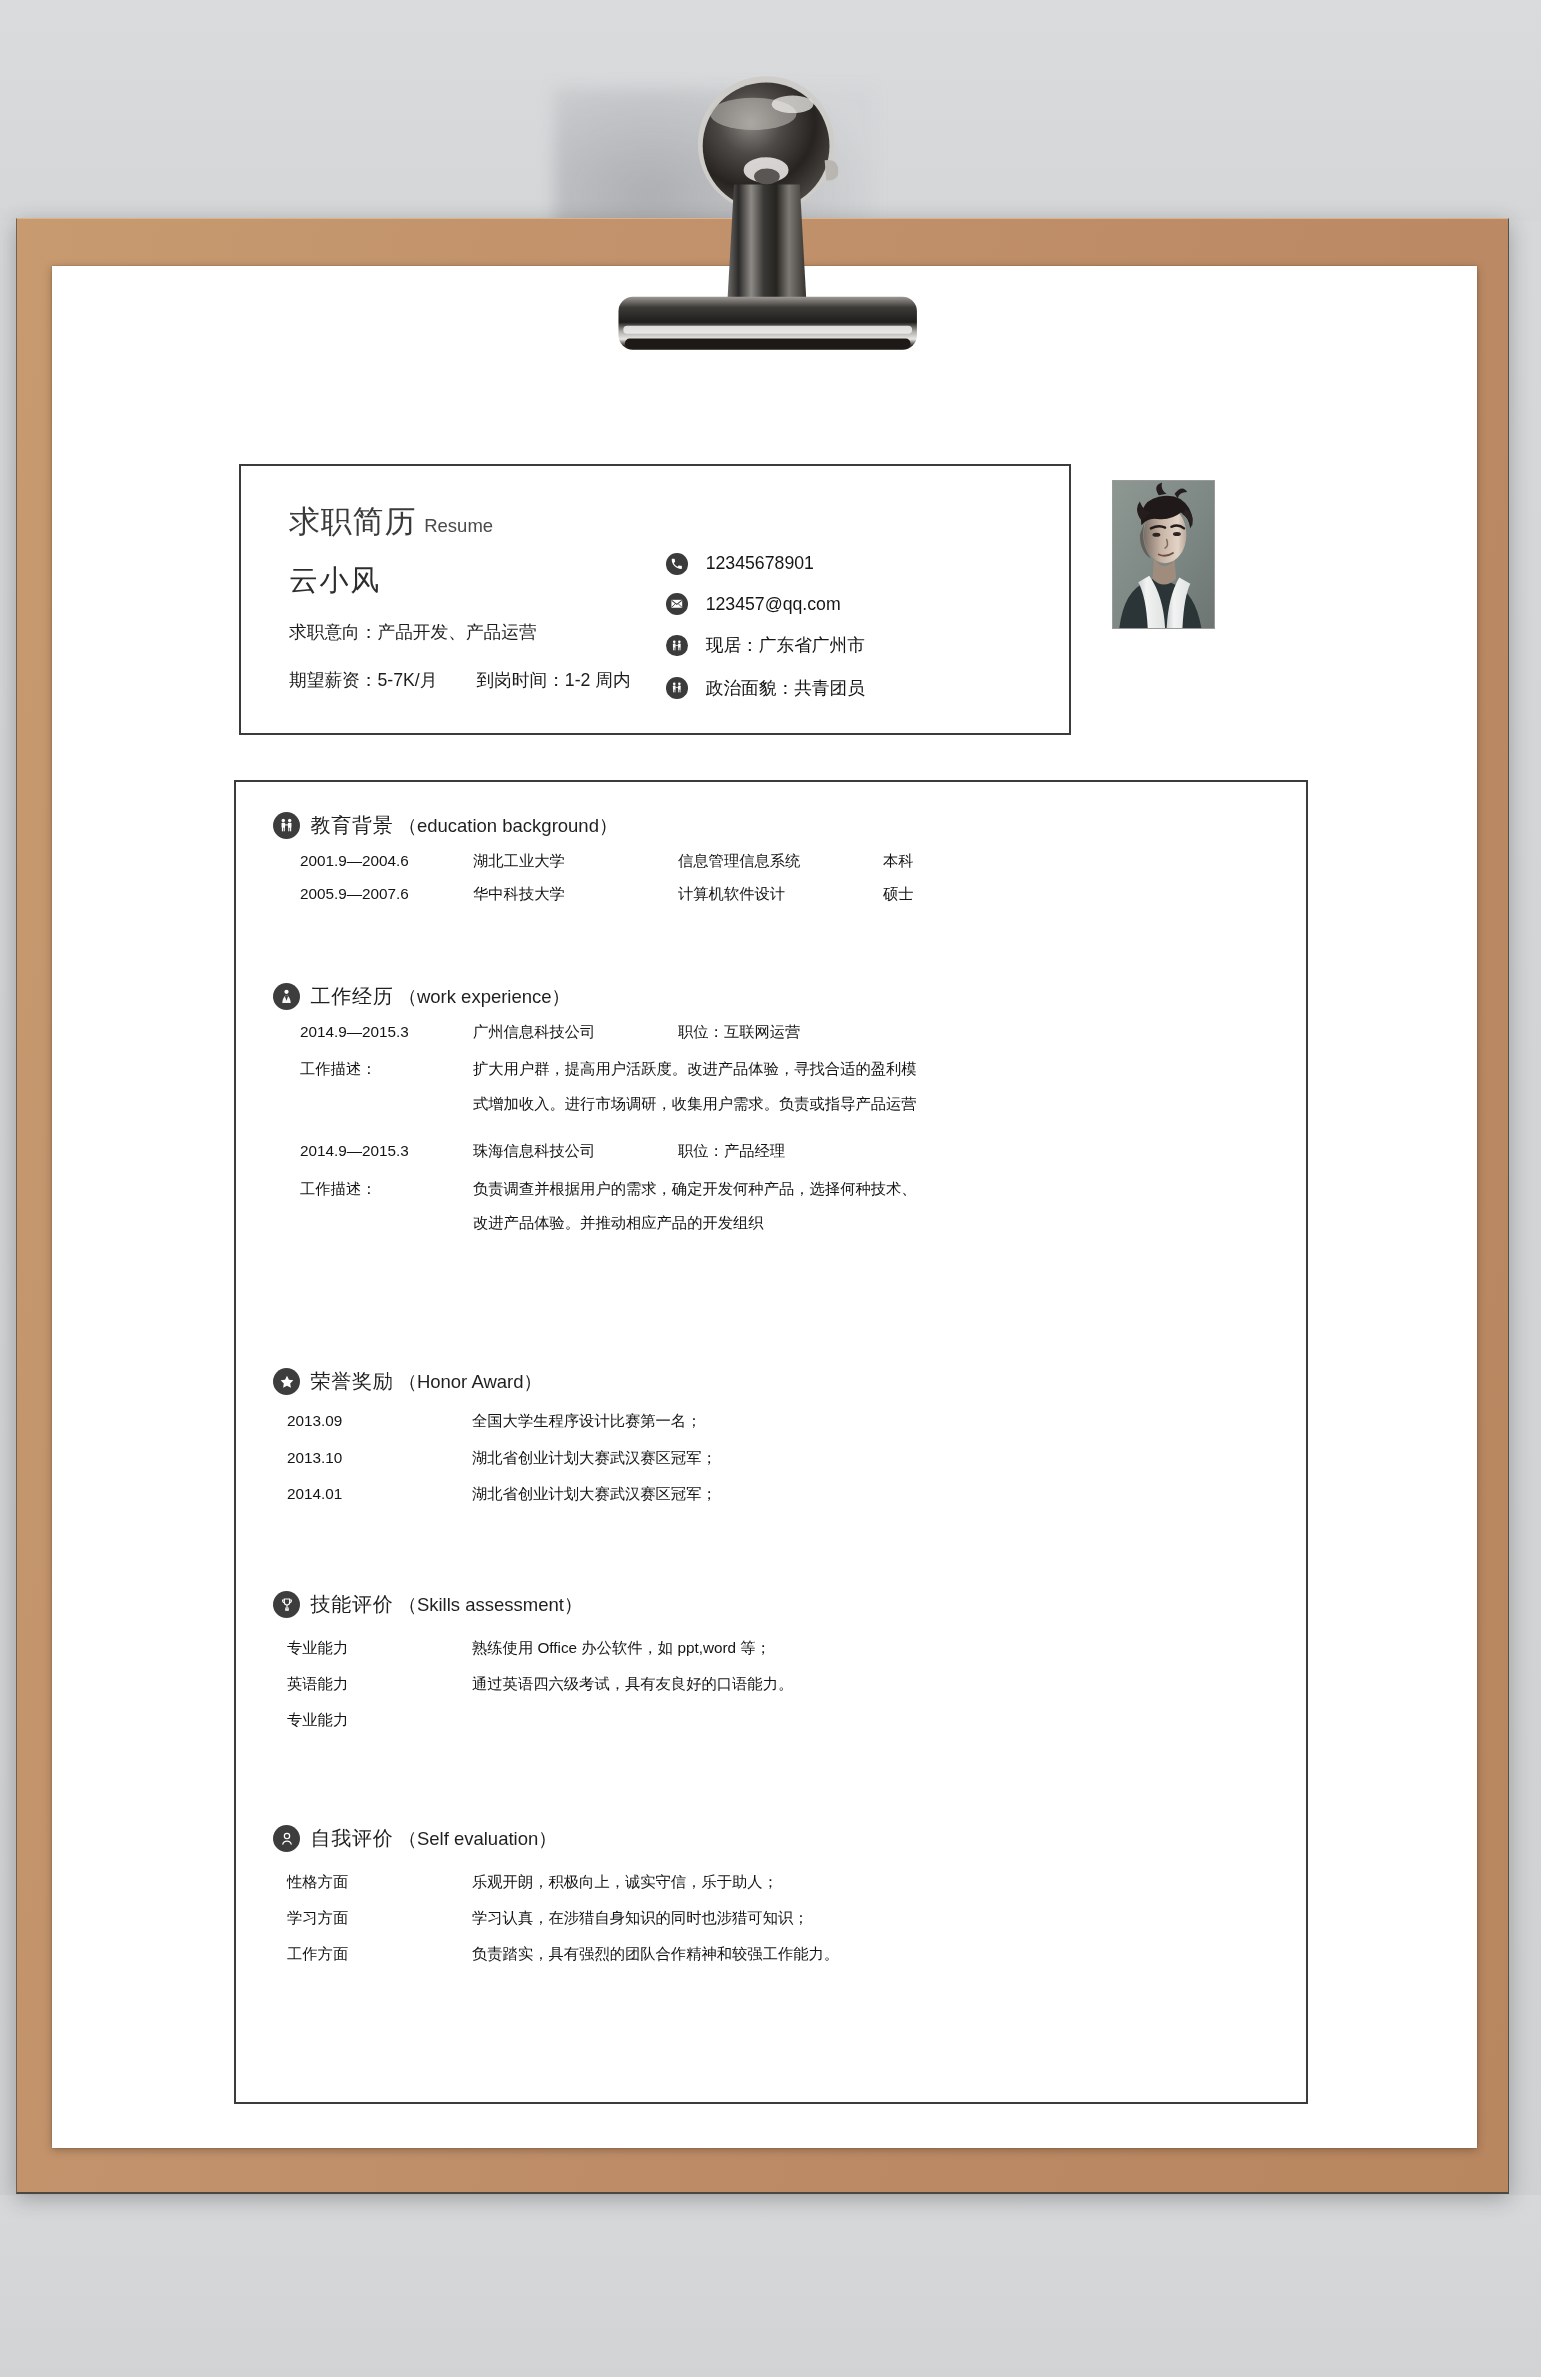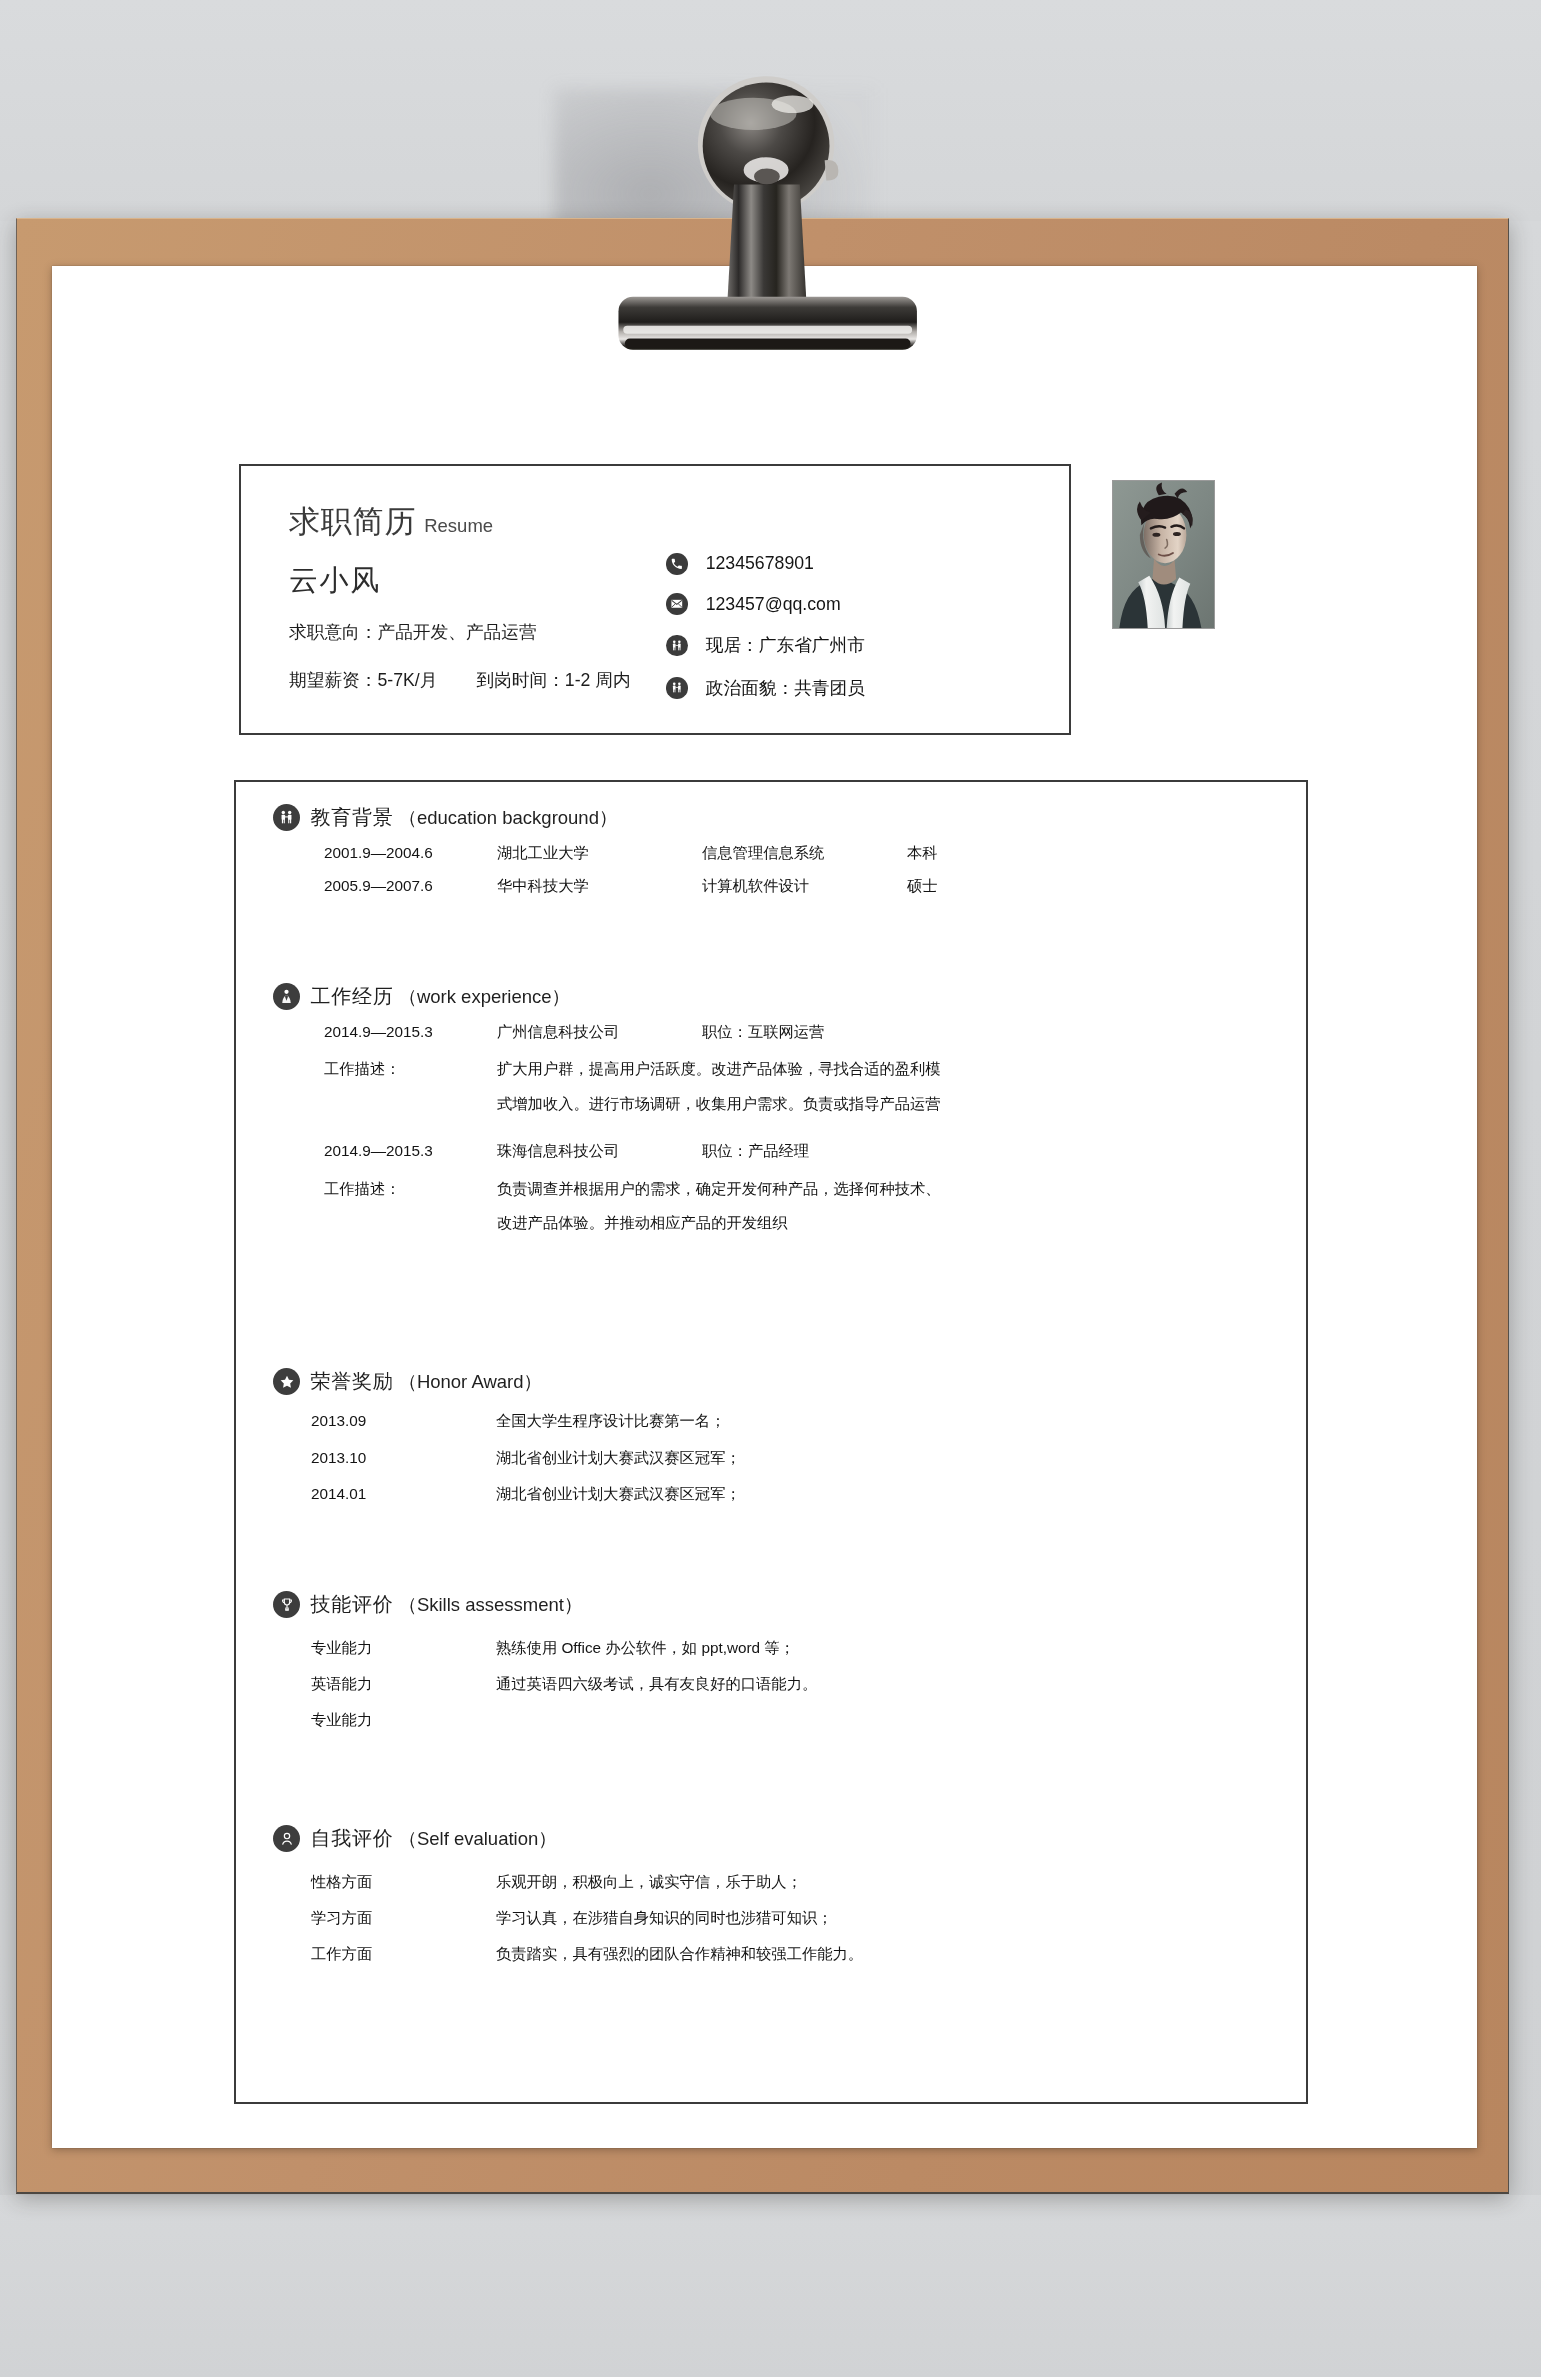--- a/index.html
+++ b/index.html
@@ -144,21 +144,21 @@
     width: 27px; height: 27px; border-radius: 50%;
     background: #3d3d3d;
     display: flex; align-items: center; justify-content: center;
     flex: 0 0 auto;
   }
   .sec-icon svg { display: block; }
   .sec-title { display: flex; align-items: baseline; }
   .sec-title .zh { font-size: 20px; color: #1f1f1f; letter-spacing: 0.8px; }
   .sec-title .en { font-size: 18.5px; color: #1f1f1f; margin-left: 4.8px; }
 
-  .rows { margin-top: 9.6px; padding-left: 24px; }
+  .rows { margin-top: 9.6px; }
   .row {
     display: flex; align-items: flex-start;
     font-size: 15.3px; color: #141414;
     padding-left: 64px;
     line-height: 1.52;
   }
   .c-date   { width: 173px; flex: 0 0 173px; }
   .c-label  { width: 173px; flex: 0 0 173px; }
   .c-main   { width: 205px; flex: 0 0 205px; }
   .c-major  { width: 205px; flex: 0 0 205px; }
@@ -351,21 +351,21 @@
 
     <path d="M68 74 q3 8 -2 11" stroke="#7e6c60" stroke-width="2" fill="none" stroke-linecap="round"></path>
     <path d="M58 93 q9 4 18 -2" stroke="#6d4f47" stroke-width="2.4" fill="none" stroke-linecap="round"></path>
 
     <path d="M40 52 q-6 26 8 46 q-14 -8 -14 -30 z" fill="#4a3d37" opacity="0.55"></path>
   </svg>
 </div>
 
 <div class="main-box">
 
-  <div class="section" style="top:22px;">
+  <div class="section" style="top:30px;">
     <div class="sec-head">
       <span class="sec-icon">
         <svg width="17" height="17" viewBox="0 0 24 24" fill="#fff">
           <circle cx="7.5" cy="5" r="2.4"></circle>
             <rect x="5" y="8" width="5" height="7" rx="1.3"></rect>
           <rect x="5.5" y="14" width="1.6" height="6.2"></rect>
             <rect x="8" y="14" width="1.6" height="6.2"></rect>
           <circle cx="16.5" cy="5" r="2.4"></circle>
             <rect x="14" y="8" width="5" height="7" rx="1.3"></rect>
           <rect x="14.4" y="14" width="1.6" height="6.2"></rect>

